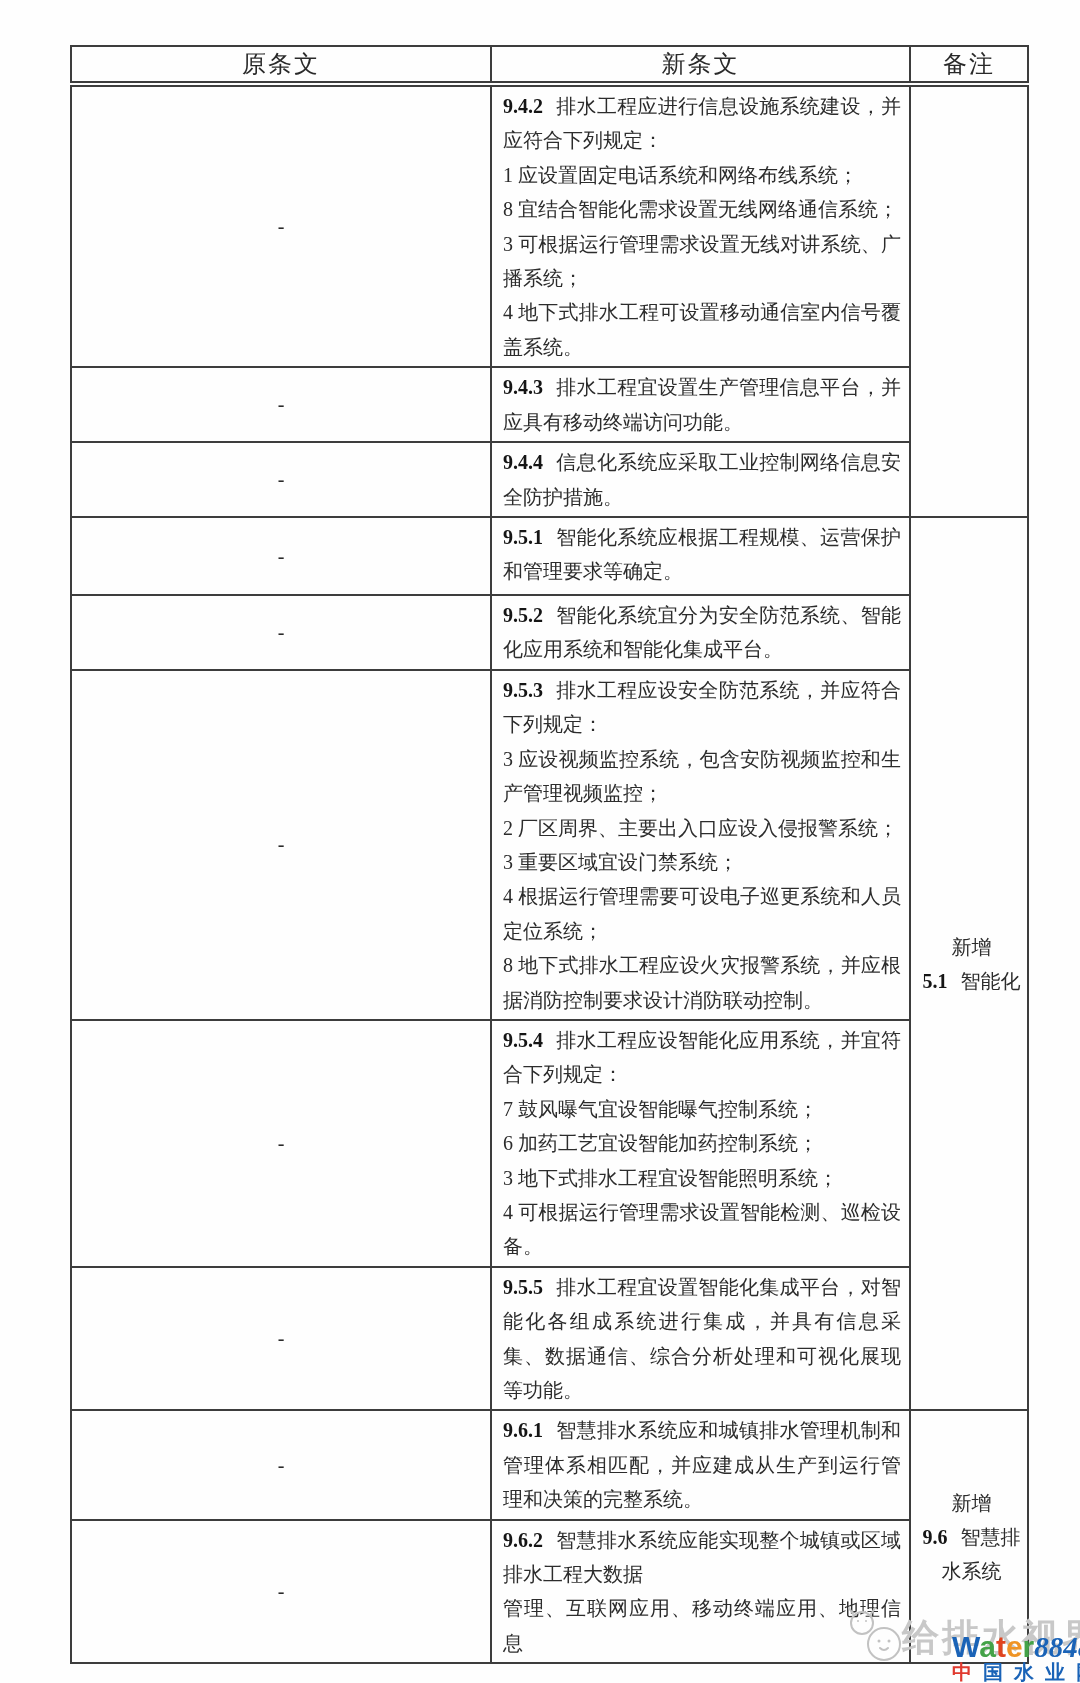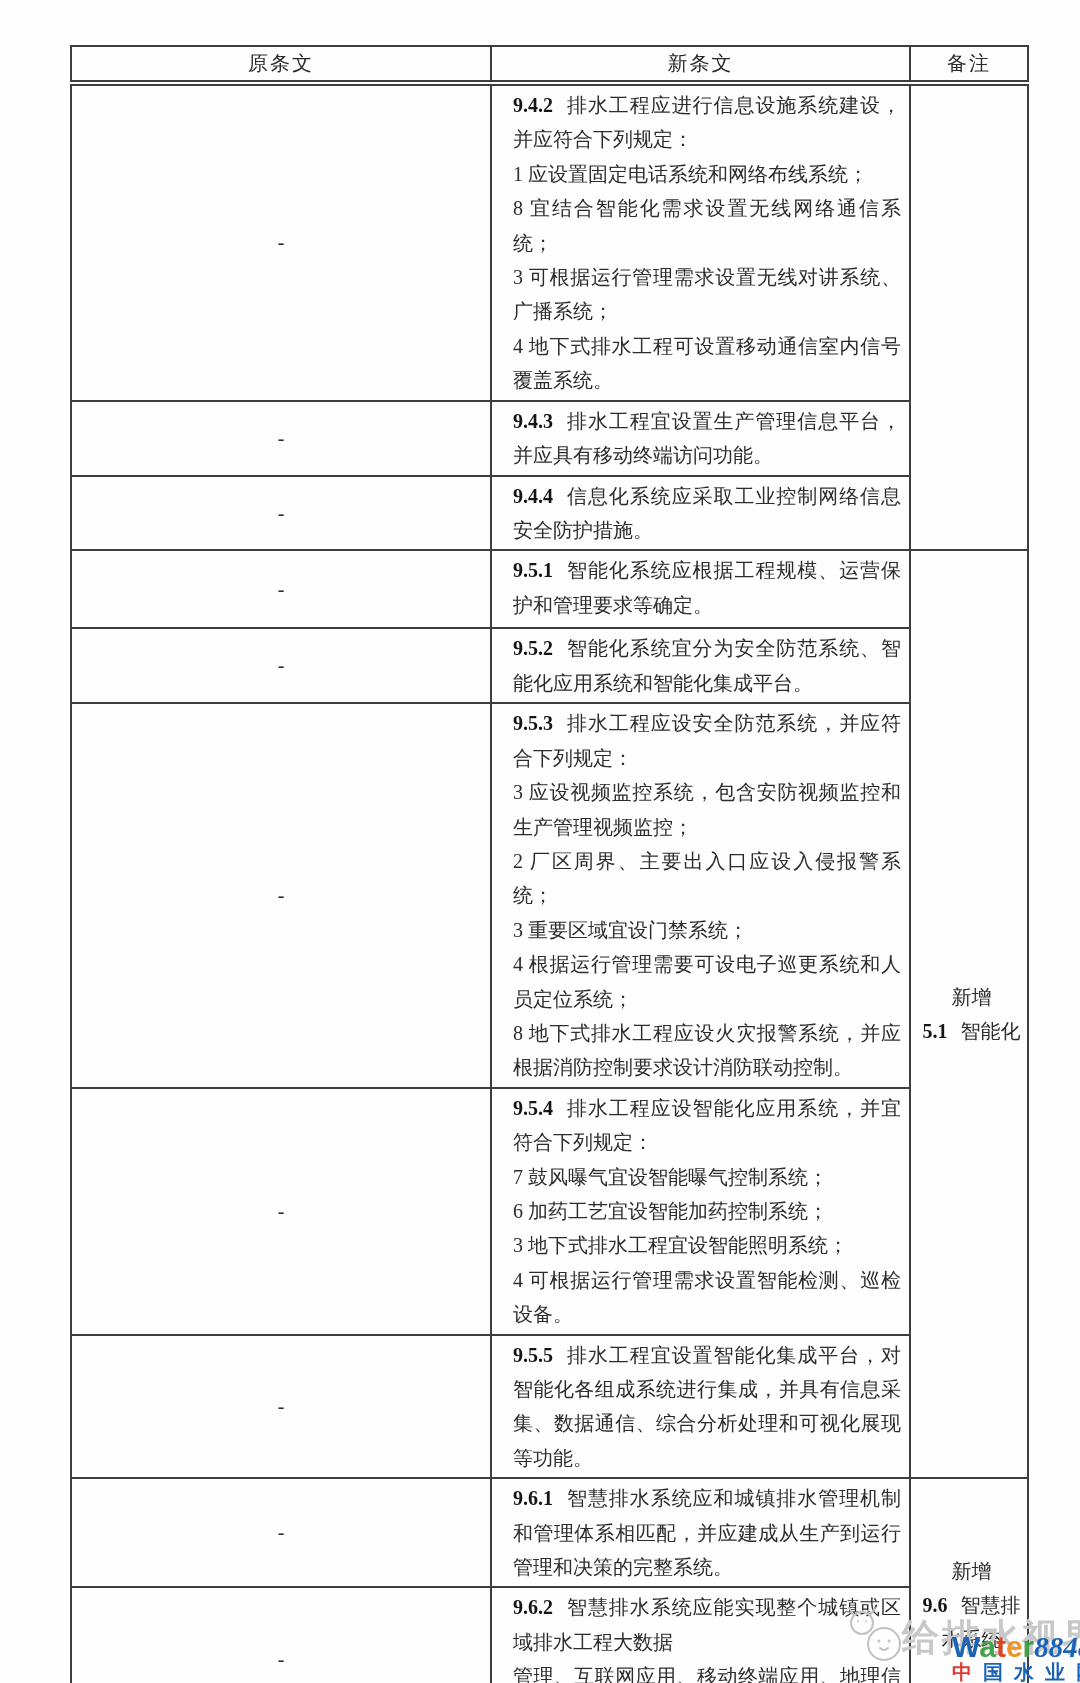--- a/index.html
+++ b/index.html
@@ -16,36 +16,36 @@
     border-collapse:collapse;
     table-layout:fixed;
   }
   .doc-table th,.doc-table td{
     border:2px solid #3d3d3d;
     overflow:hidden;
   }
   .doc-table thead th{
     height:31px;
     font-weight:400;
-    font-size:20px;
+    font-size:24px;
     color:#2a2a2a;
     text-align:center;
     vertical-align:middle;
     border-bottom:6px double #3d3d3d;
     letter-spacing:2px;
   }
   .col-orig{
     text-align:center;
     vertical-align:middle;
     font-size:20px;
     color:#2a2a2a;
   }
   .col-new{
     vertical-align:top;
-    padding:2px 8px 2px 21px;
+    padding:2px 8px 2px 11px;
   }
   .par{
     font-size:20px;
     line-height:34.4px;
     color:#2c2c2c;
     text-align:justify;
   }
   .clause-num{
     font-weight:700;
     color:#151515;

